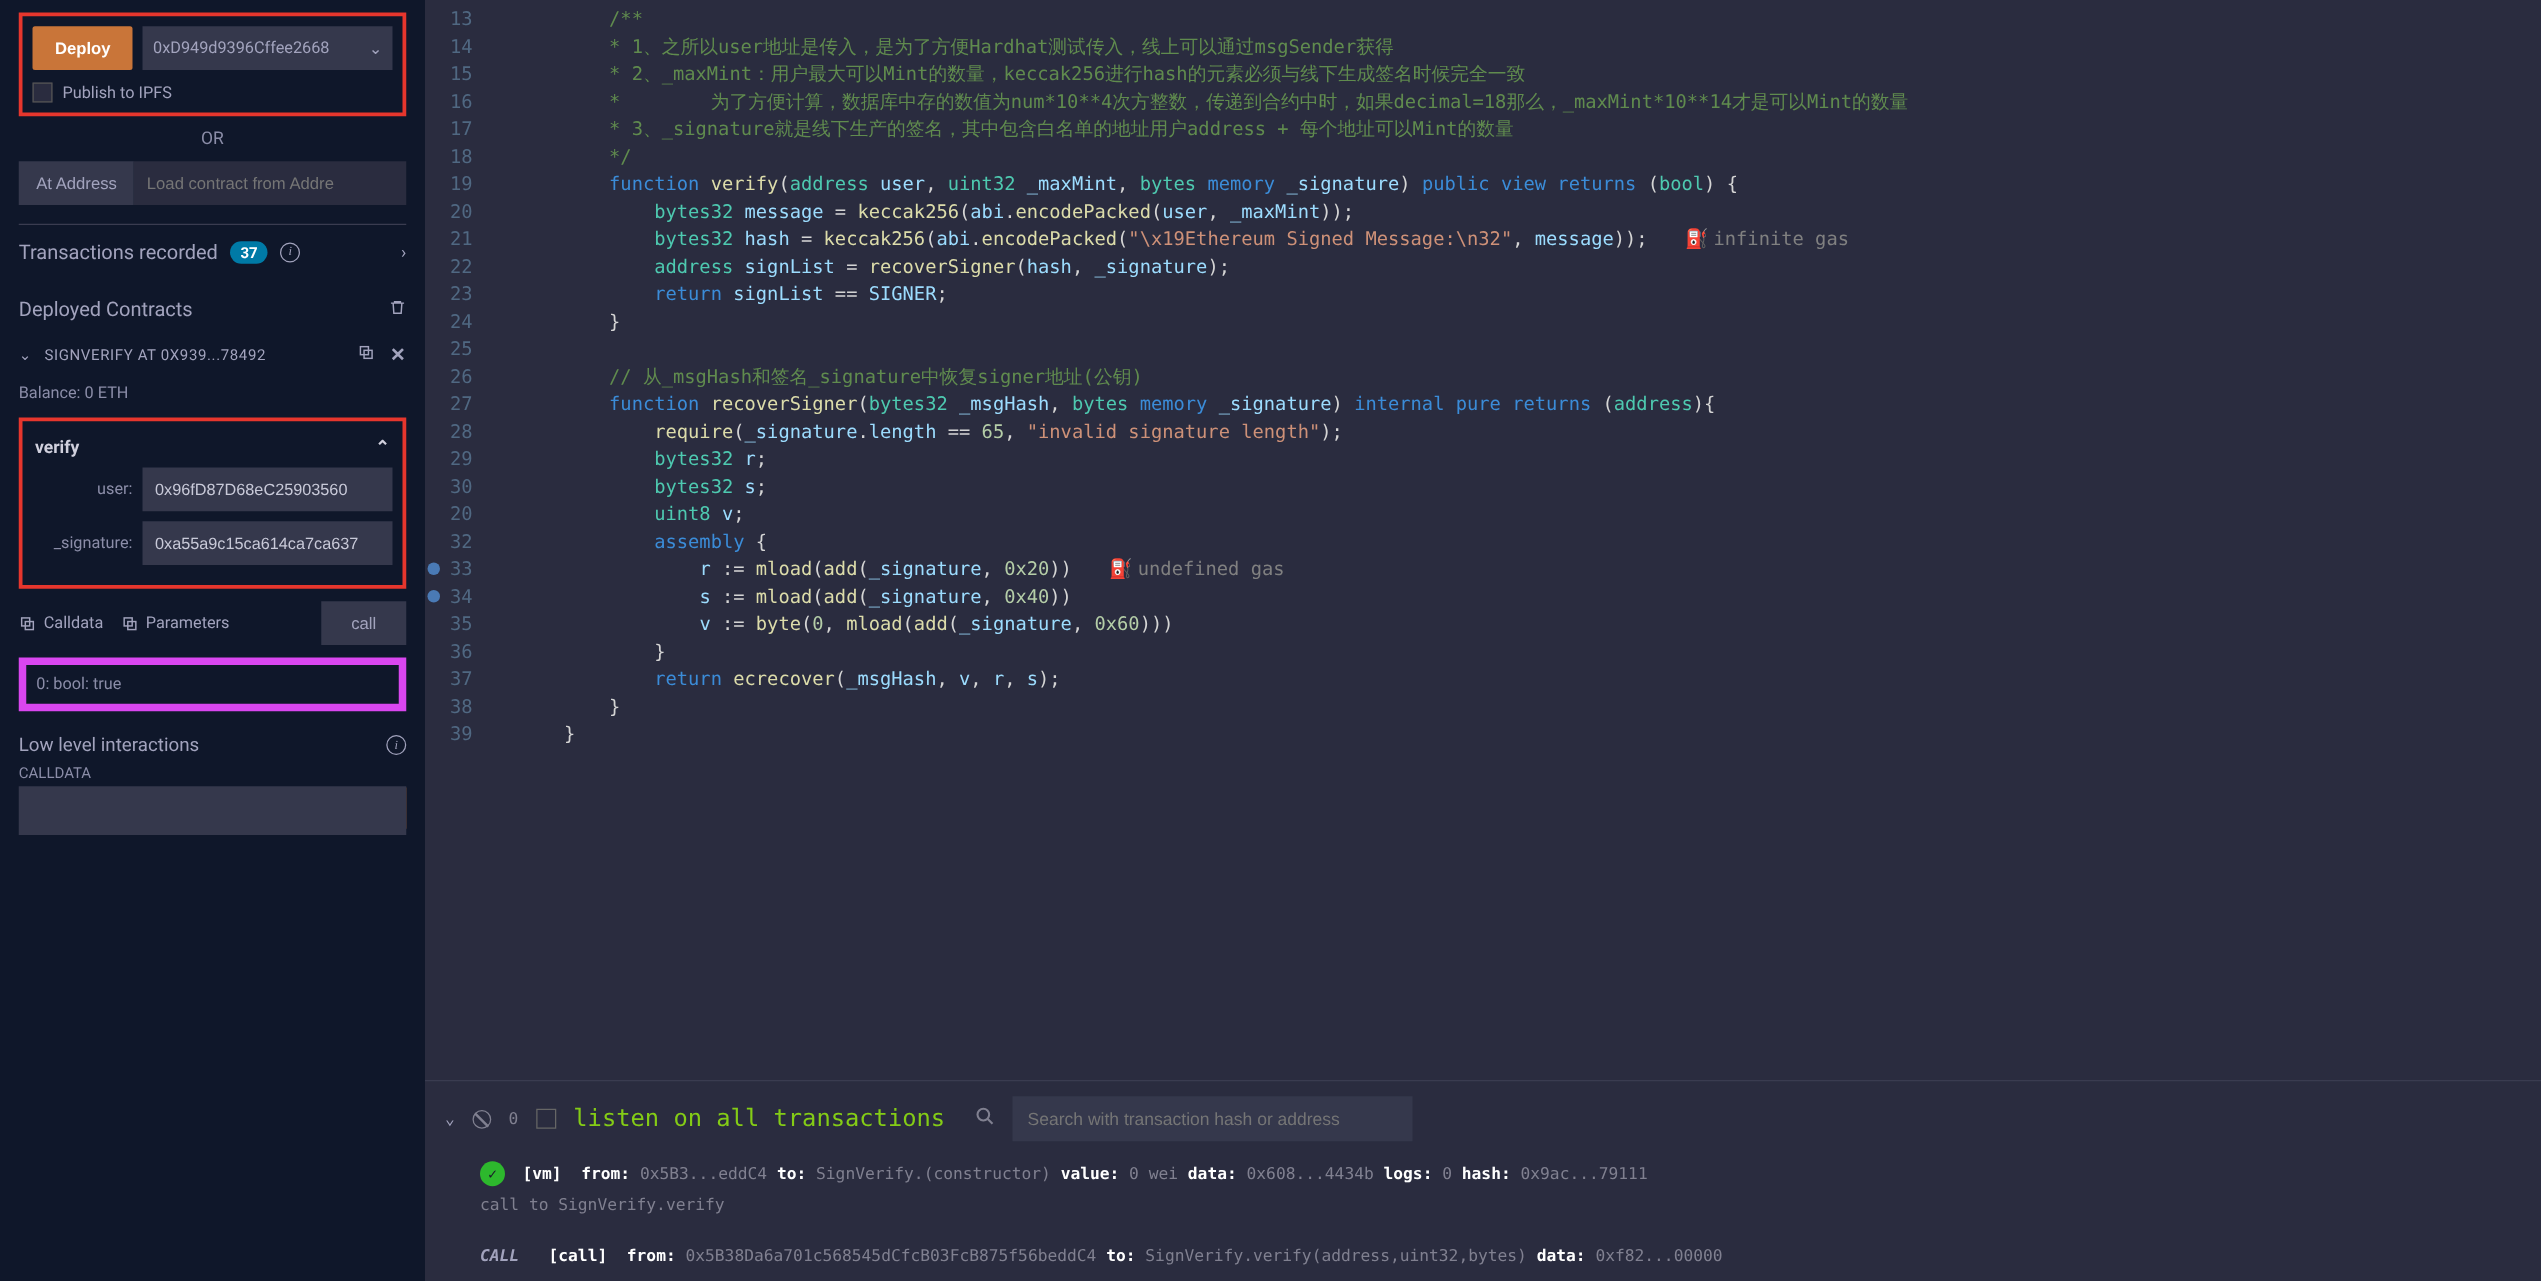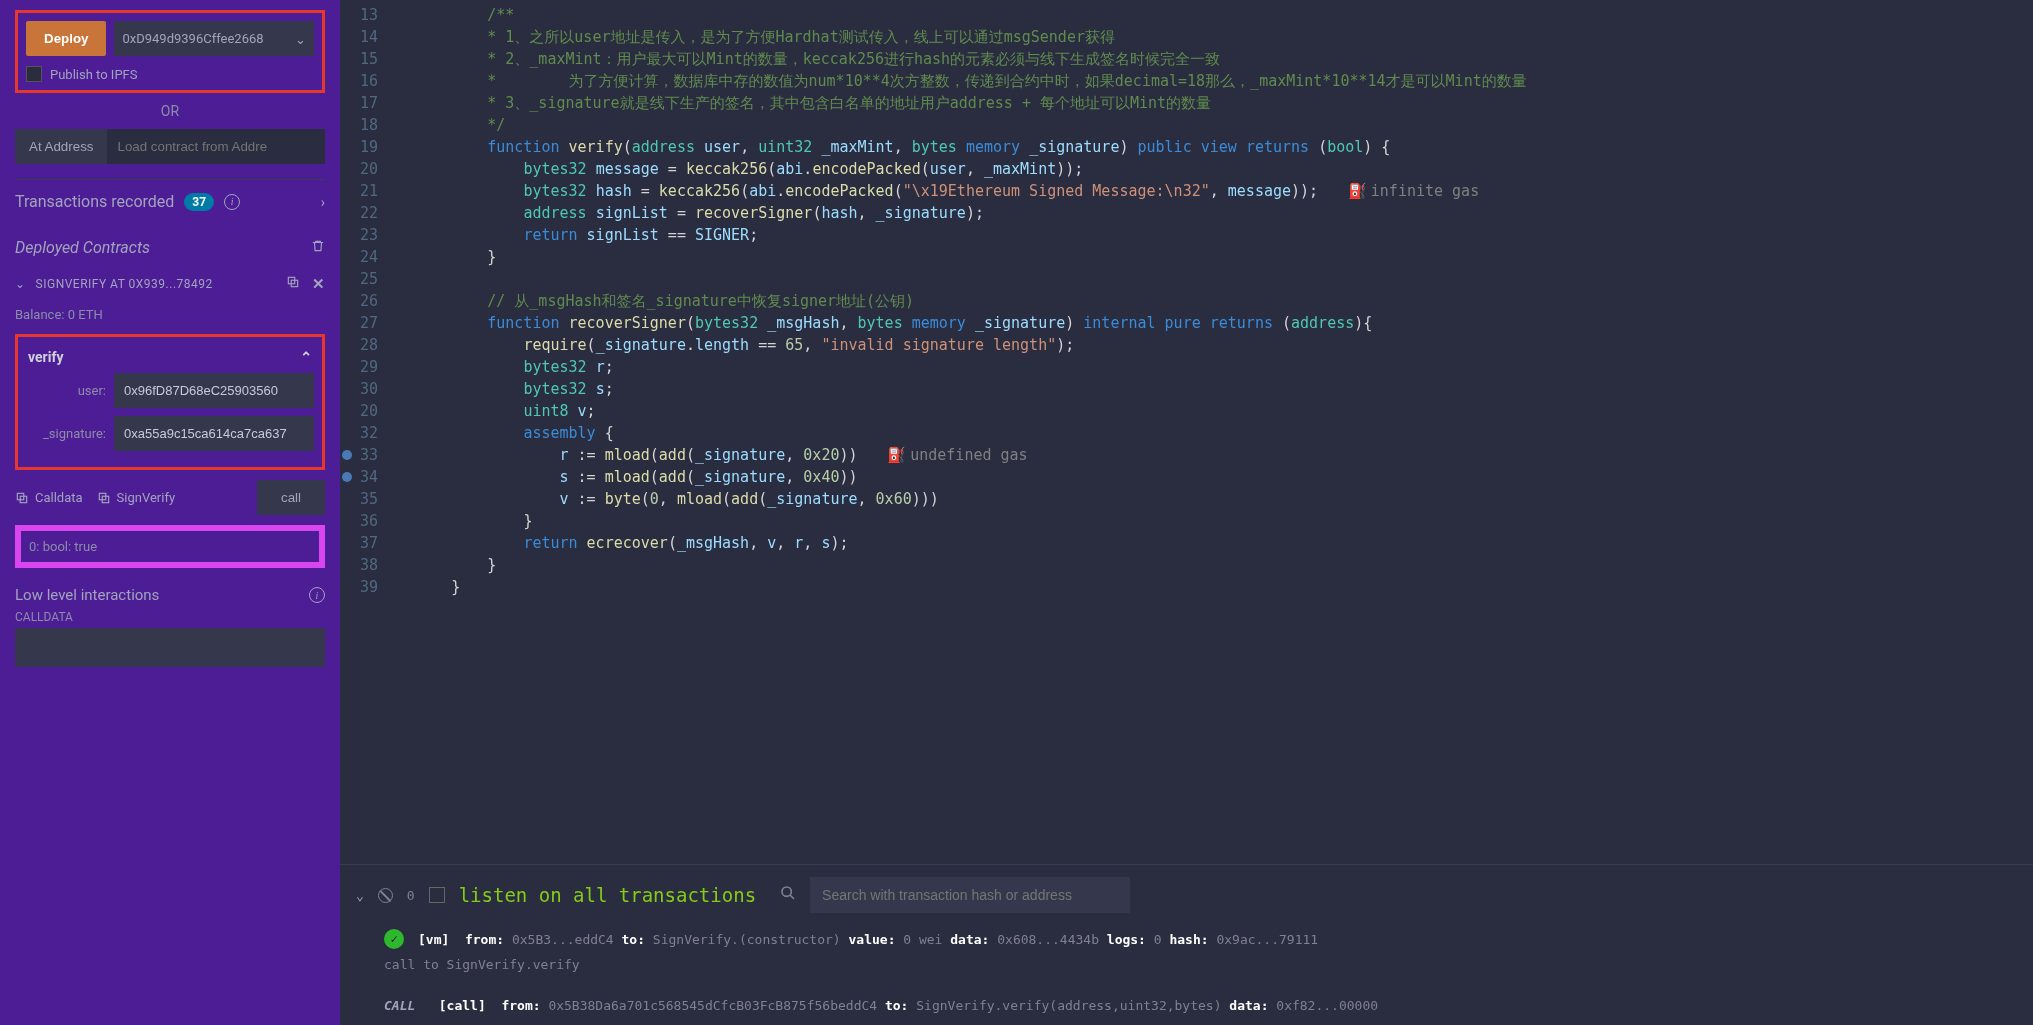--- a/index.html
+++ b/index.html
@@ -7,21 +7,21 @@
   font-family: -apple-system, BlinkMacSystemFont, "Segoe UI", Roboto, sans-serif;
   background: #2a2c3f;
   color: #a2a3bd;
   font-size: 13px;
   display: flex;
   height: 100vh;
   overflow: hidden;
 }
 .sidebar {
   width: 340px;
-  background: #4c1d95;
+  background: #0f172a;
   padding: 10px 15px;
   overflow-y: auto;
   flex-shrink: 0;
 }
 .deploy-section {
   border: 3px solid #e6362d;
   padding: 8px;
   margin-bottom: 10px;
 }
 .deploy-row { display: flex; gap: 8px; align-items: center; margin-bottom: 10px; }
@@ -99,21 +99,20 @@
   font-style: italic;
   font-family: serif;
 }
 .chevron-right { font-size: 14px; }
 .deployed-header {
   display: flex;
   align-items: center;
   justify-content: space-between;
   padding: 15px 0 8px 0;
   font-size: 16px;
-  font-style: italic;
 }
 .contract-item {
   display: flex;
   align-items: center;
   gap: 10px;
   padding: 10px 0;
   font-size: 12px;
   letter-spacing: 0.5px;
 }
 .contract-item .chev { font-size: 12px; }
@@ -352,21 +351,21 @@
           <rect x="9" y="9" width="11" height="11"></rect>
           <rect x="4" y="4" width="11" height="11"></rect>
         </svg>
       <span>Calldata</span>
     </span>
     <span class="action-item">
       <svg class="icon-svg" viewBox="0 0 24 24" fill="none" stroke="#a2a3bd" stroke-width="2">
           <rect x="9" y="9" width="11" height="11"></rect>
           <rect x="4" y="4" width="11" height="11"></rect>
         </svg>
-      <span>SignVerify</span>
+      <span>Parameters</span>
     </span>
     <button class="btn-call">call</button>
   </div>
 
   <div class="result-box">0: bool: true</div>
 
   <div class="lowlevel">
     <span>Low level interactions</span>
     <span class="info-icon">i</span>
   </div>

